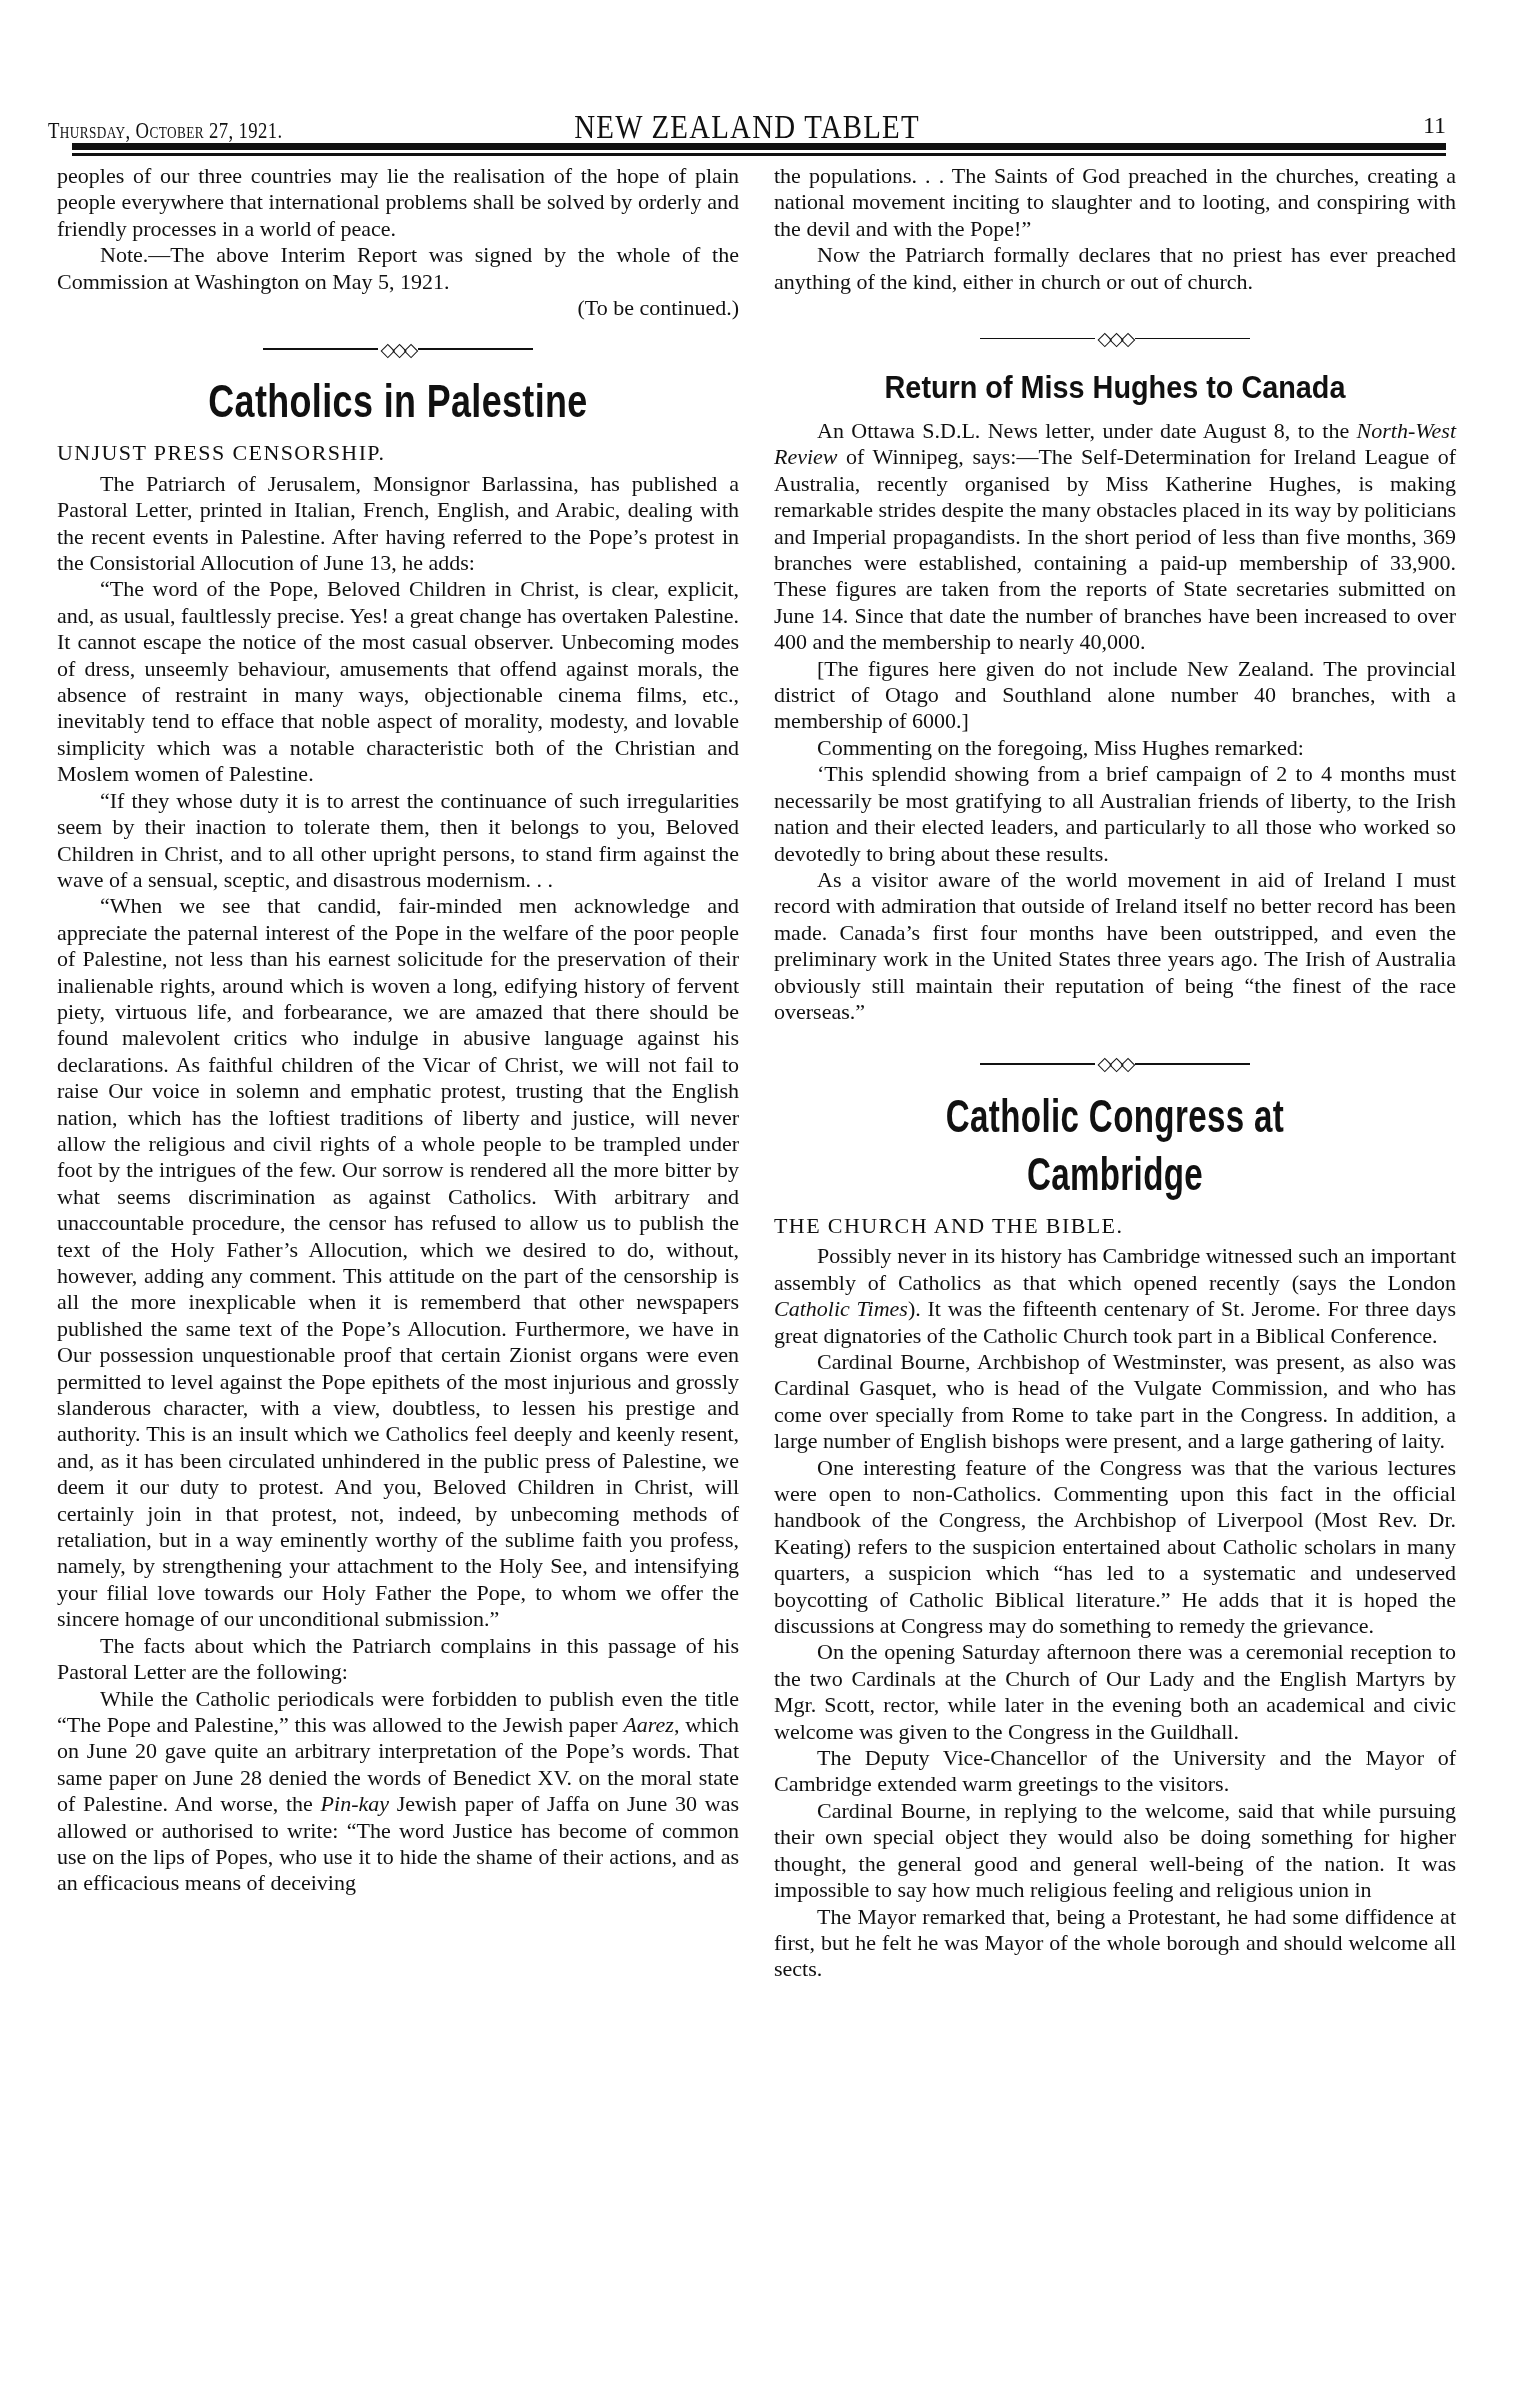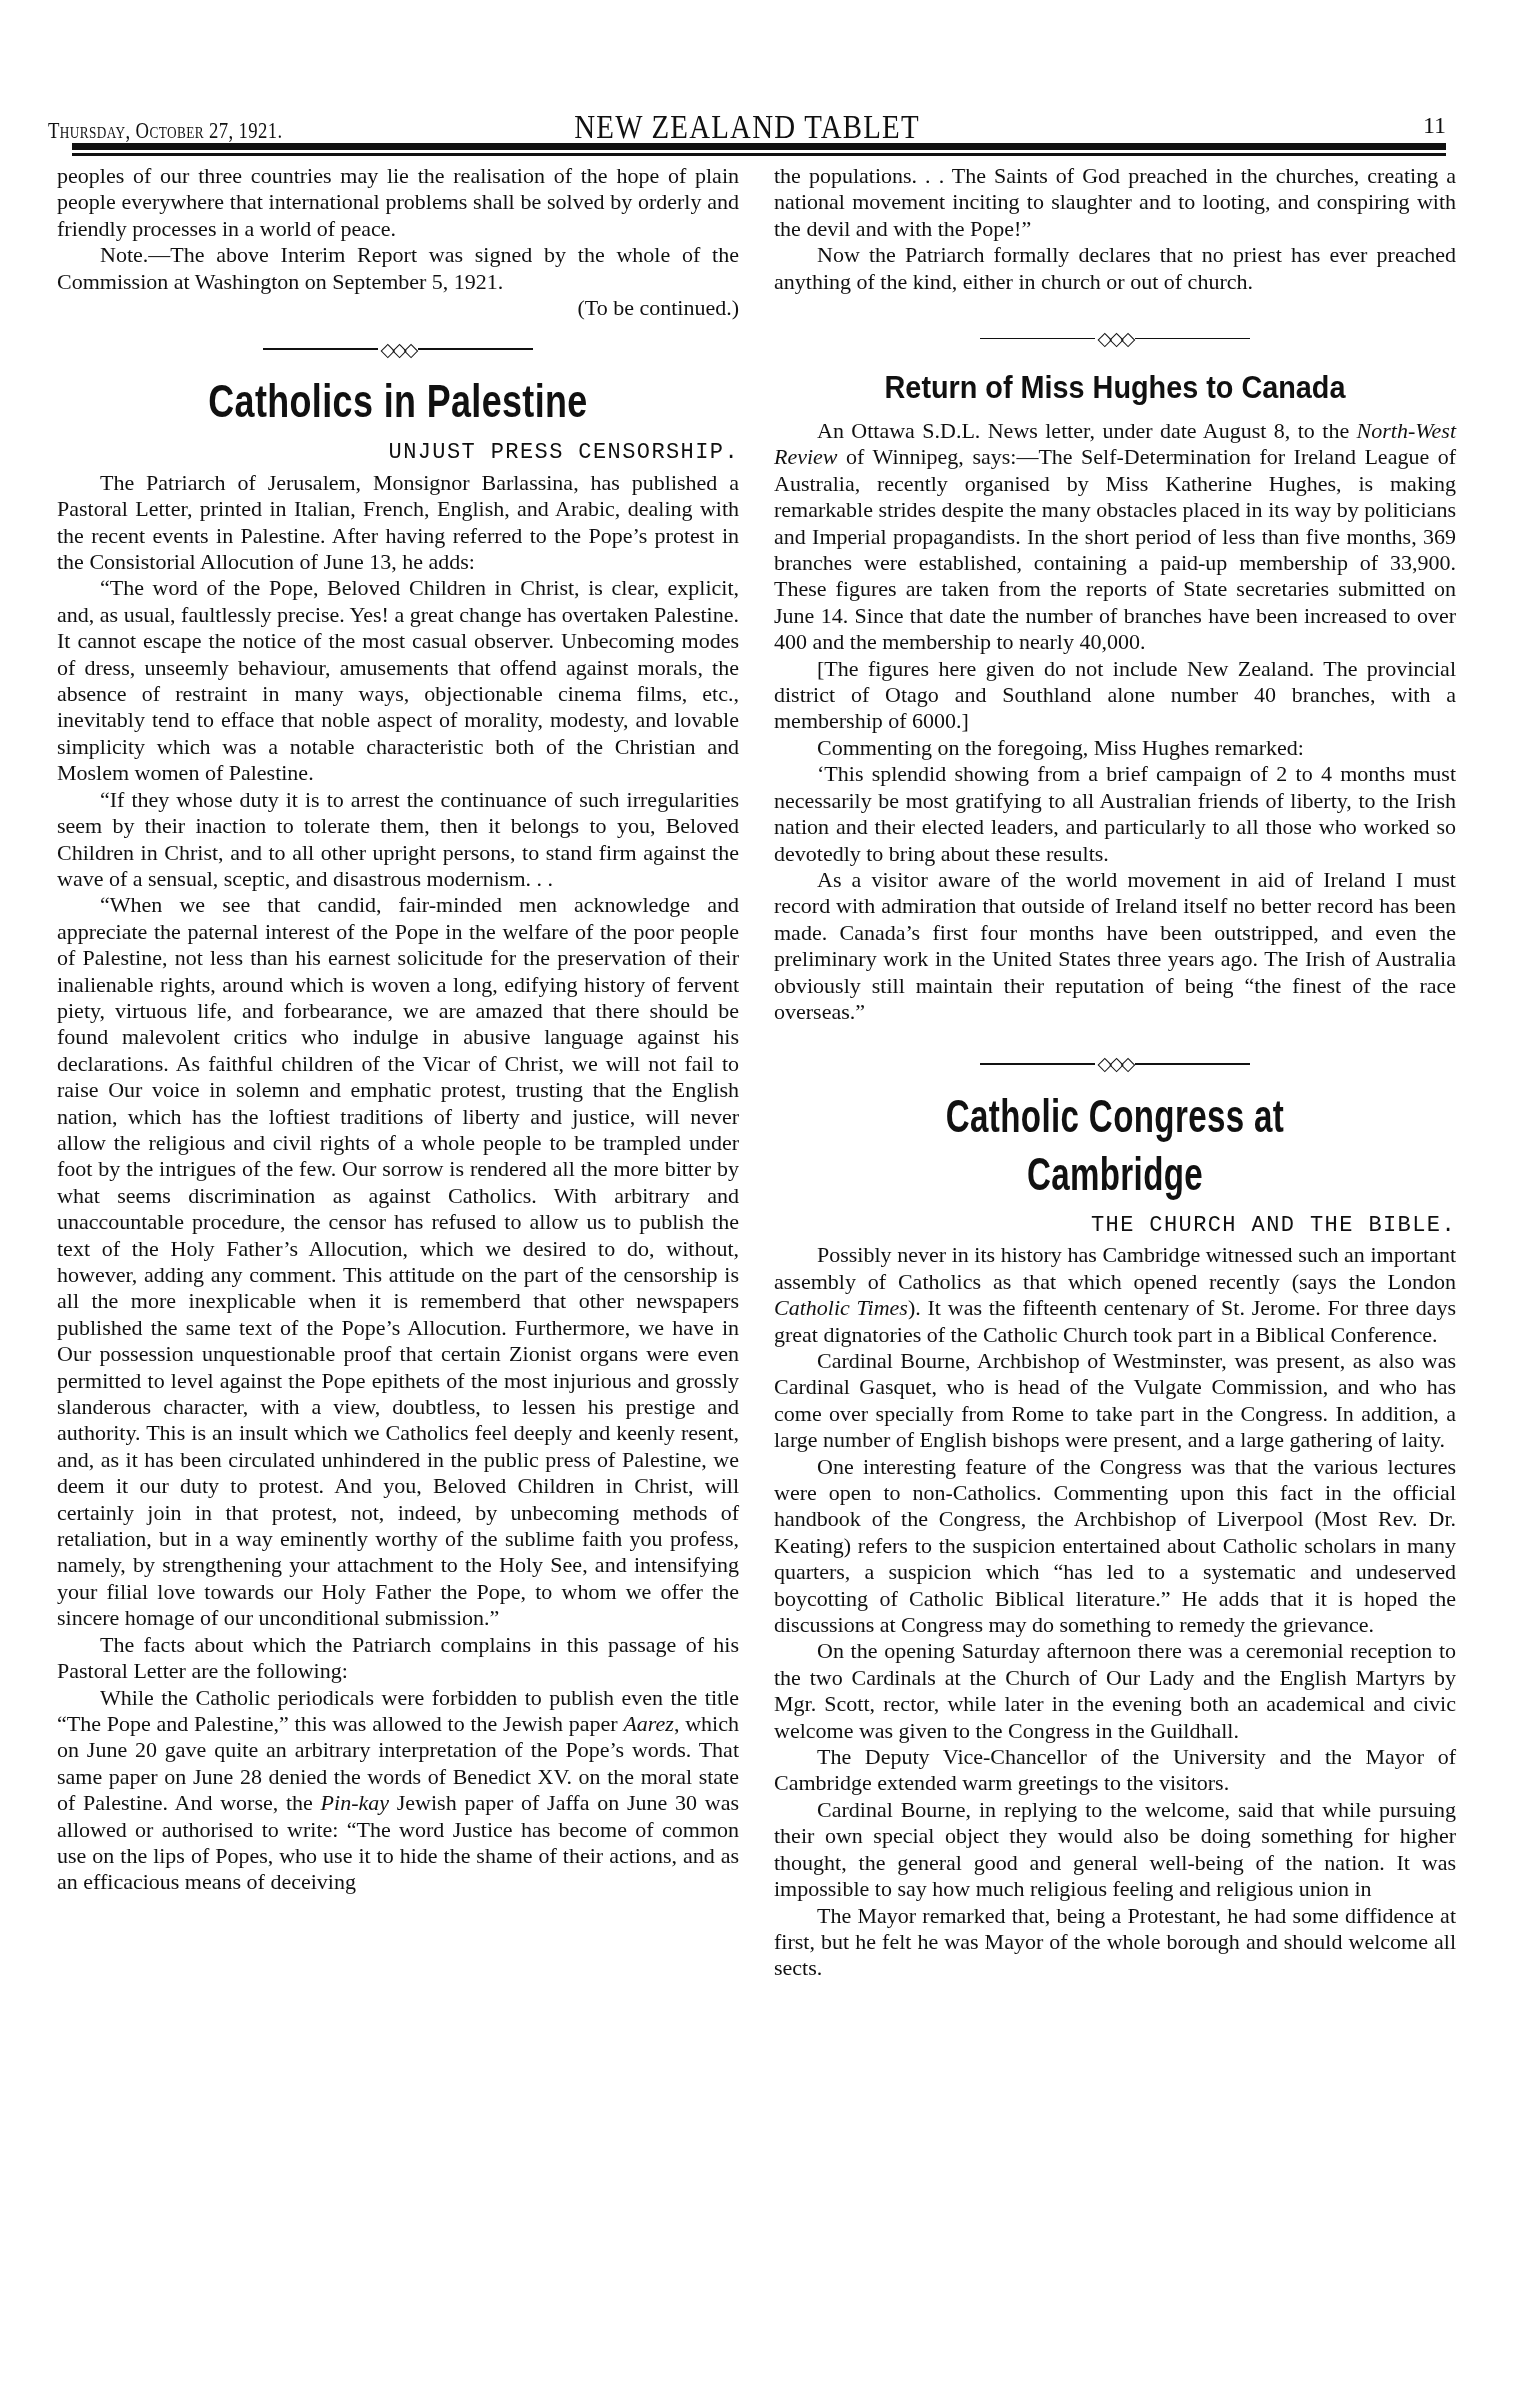--- a/index.html
+++ b/index.html
@@ -12,42 +12,42 @@
   .rule-thick { position:absolute; left:72px; width:1374px; height:6.7px; background:#111; }
   .rule-thin { position:absolute; left:72px; width:1374px; height:3.4px; background:#111; }
   .col { position:absolute; top:163px; width:682px; }
   .col-left { left:57px; }
   .col-right { left:774px; }
   p { margin:0; font-family:Liberation Serif, serif; font-size:22px; line-height:26.4px; text-align:justify; text-indent:43px; transform-origin:left; }
   p.noindent { text-indent:0; }
   .centered { text-align:right; text-indent:0; }
   .heading-big { font-family:"Liberation Sans", sans-serif; font-weight:bold; text-align:center; font-size:46px; line-height:58px; transform:scaleX(0.78); margin:8.6px 0 9.6px 0; letter-spacing:0.5px; }
   .heading-mid { font-family:"Liberation Sans", sans-serif; font-weight:bold; text-align:center; font-size:32px; line-height:43px; transform:scaleX(0.9); margin:13.4px 0 8.6px 0; }
-  .subhead { text-align:right; font-family:Liberation Mono, monospace; font-size:22px; letter-spacing:1.4px; margin:2.9px 0 4.8px 0; }
+  .subhead { text-align:left; font-family:Liberation Serif, serif; font-size:22px; letter-spacing:1.4px; margin:2.9px 0 4.8px 0; }
   .ornament { display:flex; align-items:center; justify-content:center; height:29px; margin:13.4px 0 4.8px 0; }
   .ornament .line { width:115px; height:1.9px; background:#111; }
   .ornament .diamonds { font-size:19px; line-height:19px; padding:0 2.9px; letter-spacing:-2.9px; }
   i { font-style:italic; }
 </style>
 </head>
 <body>
 
 <div class="page">
 
   <div class="masthead">
     <div class="mh-date">Thursday, October 27, 1921.</div>
     <div class="mh-title">NEW ZEALAND TABLET</div>
     <div class="mh-page">11</div>
   </div>
   <div class="rule-thick" style="top:143px"></div>
   <div class="rule-thin" style="top:153px"></div>
 
   <div class="col col-left">
     <p class="noindent">peoples of our three countries may lie the realisation of the hope of plain people everywhere that international problems shall be solved by orderly and friendly processes in a world of peace.</p>
-    <p>Note.—The above Interim Report was signed by the whole of the Commission at Washington on September 5, 1921.</p>
+    <p>Note.—The above Interim Report was signed by the whole of the Commission at Washington on May 5, 1921.</p>
     <p class="centered">(To be continued.)</p>
 
     <div class="ornament">
       <span class="line"></span>
       <span class="diamonds">◇◇◇</span>
       <span class="line"></span>
     </div>
 
     <div class="heading-big">Catholics in Palestine</div>
     <div class="subhead">UNJUST PRESS CENSORSHIP.</div>

